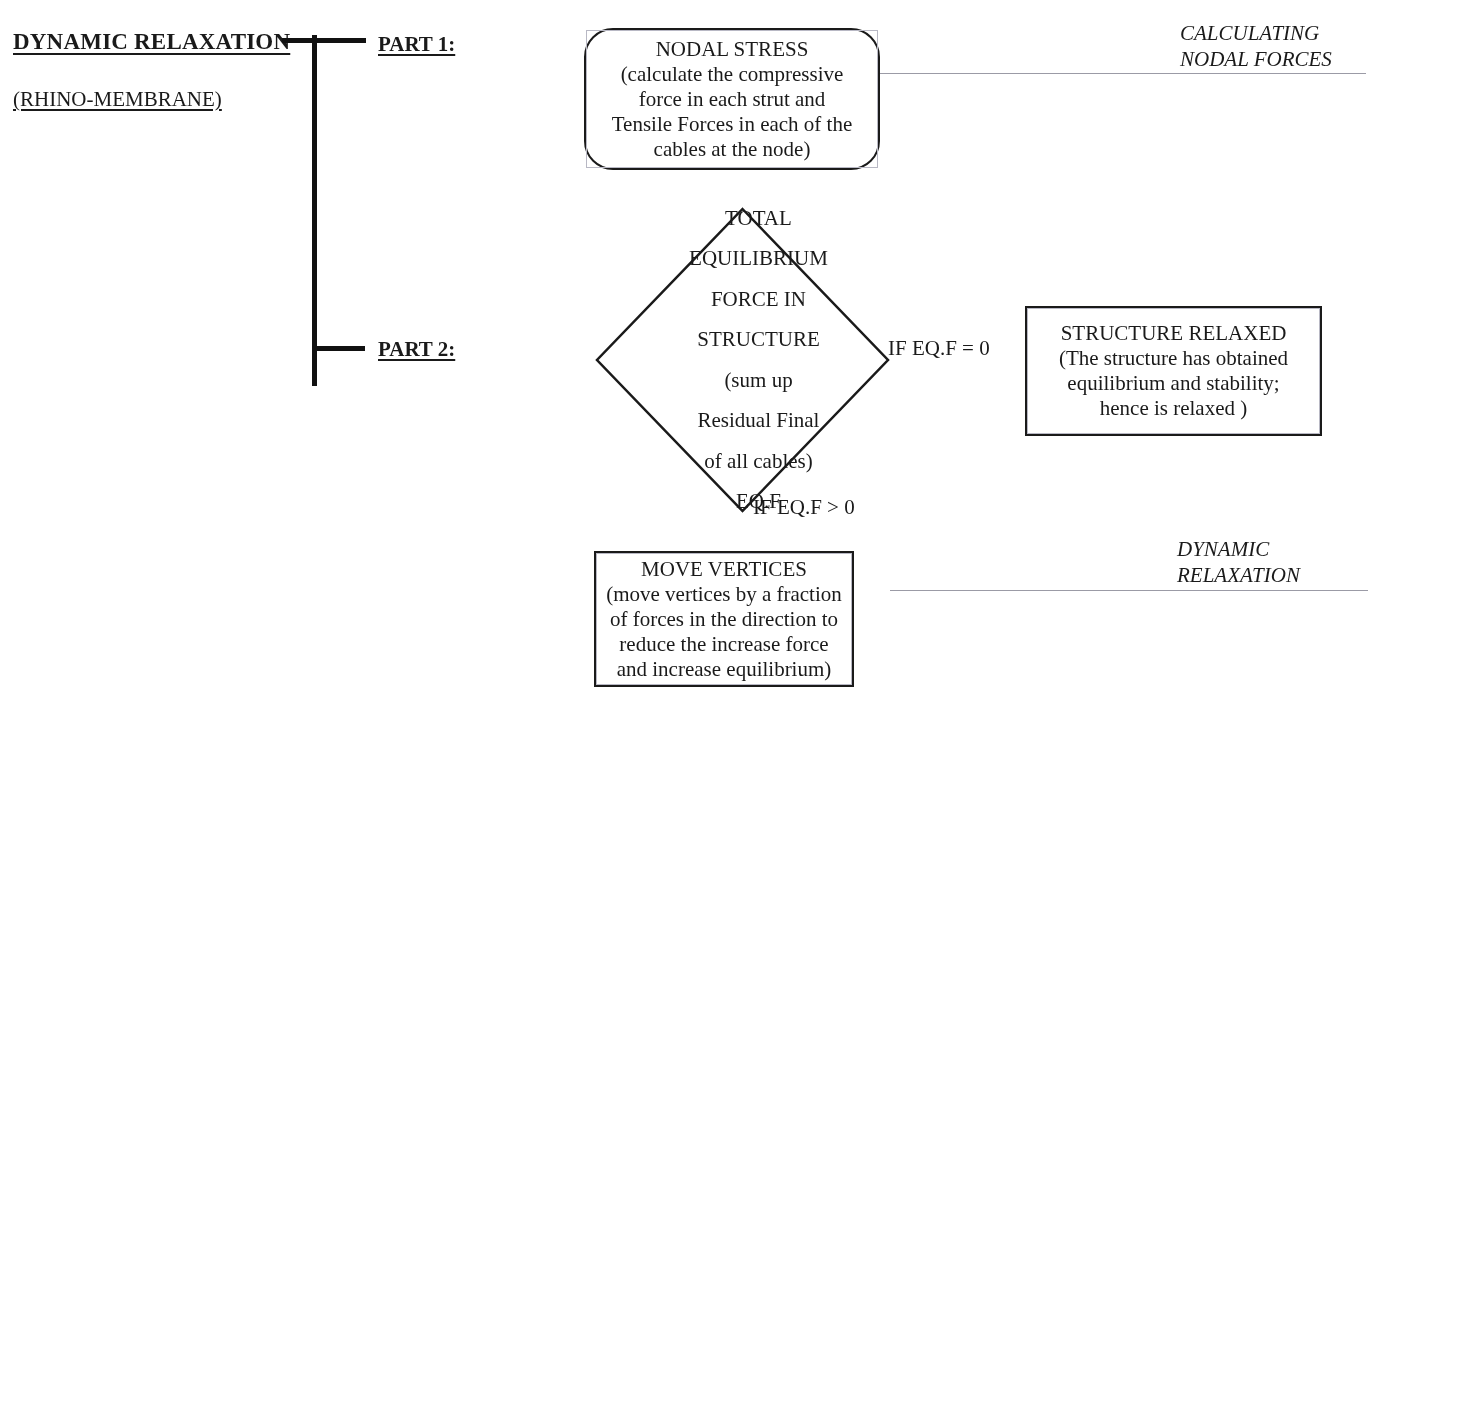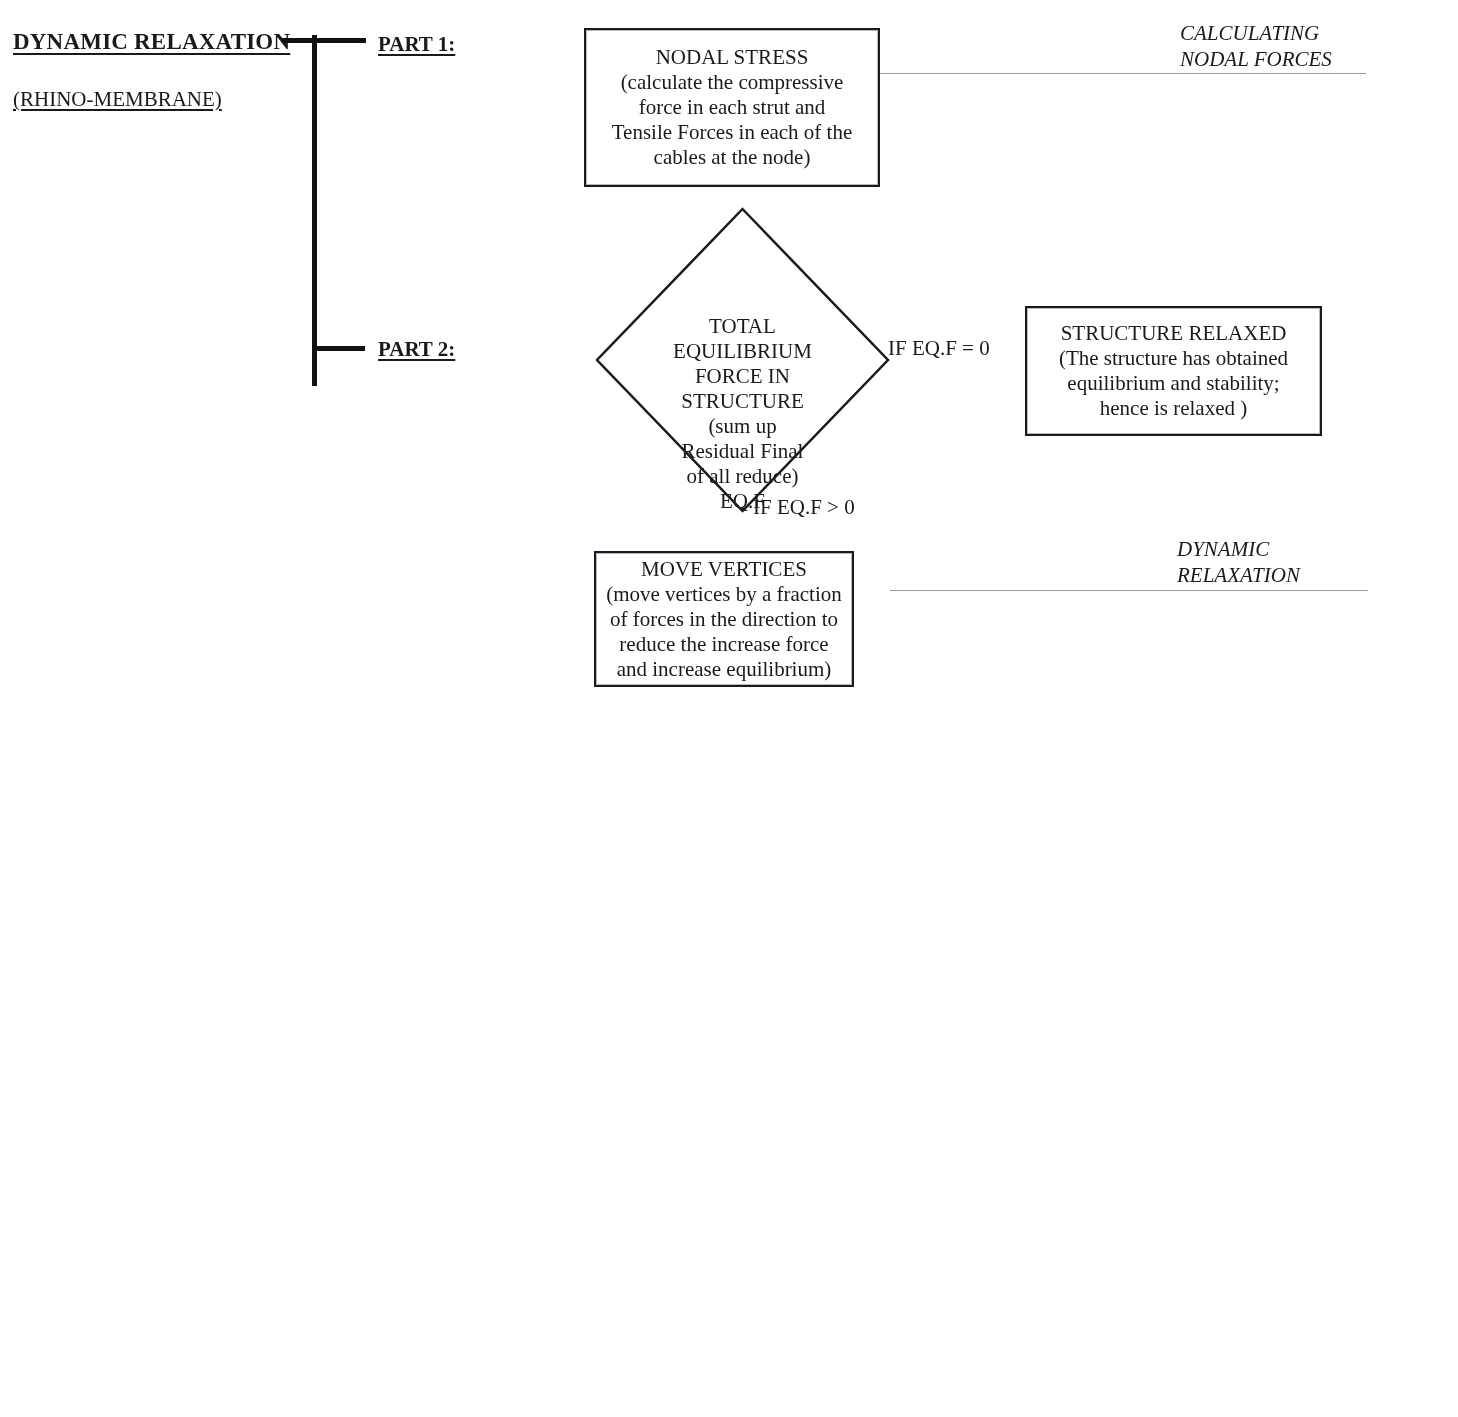--- a/index.html
+++ b/index.html
@@ -87,21 +87,21 @@
     justify-content: center;
     align-items: center;
     padding: 2px 3px;
   }
   .box .line {
     font-size: 21px;
     line-height: 25px;
     white-space: nowrap;
   }
 
-  #box-nodal-stress   { left: 584px;  top: 28px;  width: 296px; height: 159px; }
+  #box-nodal-stress   { left: 584px;  top: 28px;  width: 296px; height: 142px; border-radius: 29px; }
   #box-structure-relaxed { left: 1025px; top: 306px; width: 297px; height: 130px; }
   #box-move-vertices  { left: 594px;  top: 551px; width: 260px; height: 136px; }
 
   #box-final {
     left: 429px; top: 714px; width: 614px; height: 68px;
     border: 3px solid #1a1a1a;
   }
   #box-final .inner { border: 1px solid #1a1a1a; }
   #box-final .line { font-size: 22px; line-height: 27px; }
 
@@ -109,25 +109,25 @@
   #diamond-wrap {
     position: absolute;
     left: 594px;
     top: 206px;
     width: 297px;
     height: 308px;
   }
   #diamond-wrap svg { position: absolute; left: 0; top: 0; }
   #diamond-text {
     position: absolute;
-    left: 0; top: 0;
+    left: 16px; top: 0;
     width: 100%; height: 100%;
     display: flex;
     flex-direction: column;
-    justify-content: flex-end;
+    justify-content: space-between;
     align-items: center;
   }
   #diamond-text .line {
     font-size: 21px;
     line-height: 25px;
     white-space: nowrap;
     text-align: center;
   }
 
   
@@ -187,21 +187,21 @@
     <svg width="297" height="308" viewBox="0 0 297 308">
       <polygon points="148.5,3 294,154 148.5,305 3,154" fill="#ffffff" stroke="#1a1a1a" stroke-width="2.5"></polygon>
     </svg>
     <div id="diamond-text">
       <div class="line">TOTAL</div>
       <div class="line">EQUILIBRIUM</div>
       <div class="line">FORCE IN</div>
       <div class="line">STRUCTURE</div>
       <div class="line">(sum up</div>
       <div class="line">Residual Final</div>
-      <div class="line">of all reduce)</div>
+      <div class="line">of all cables)</div>
       <div class="line">EQ.F</div>
     </div>
   </div>
 
   <div class="branch-label" id="label-eq-zero">IF EQ.F = 0</div>
   <div class="branch-label" id="label-eq-gt">IF EQ.F &gt; 0</div>
 
   <div class="box" id="box-structure-relaxed">
     <div class="inner">
       <div class="line">STRUCTURE RELAXED</div>

